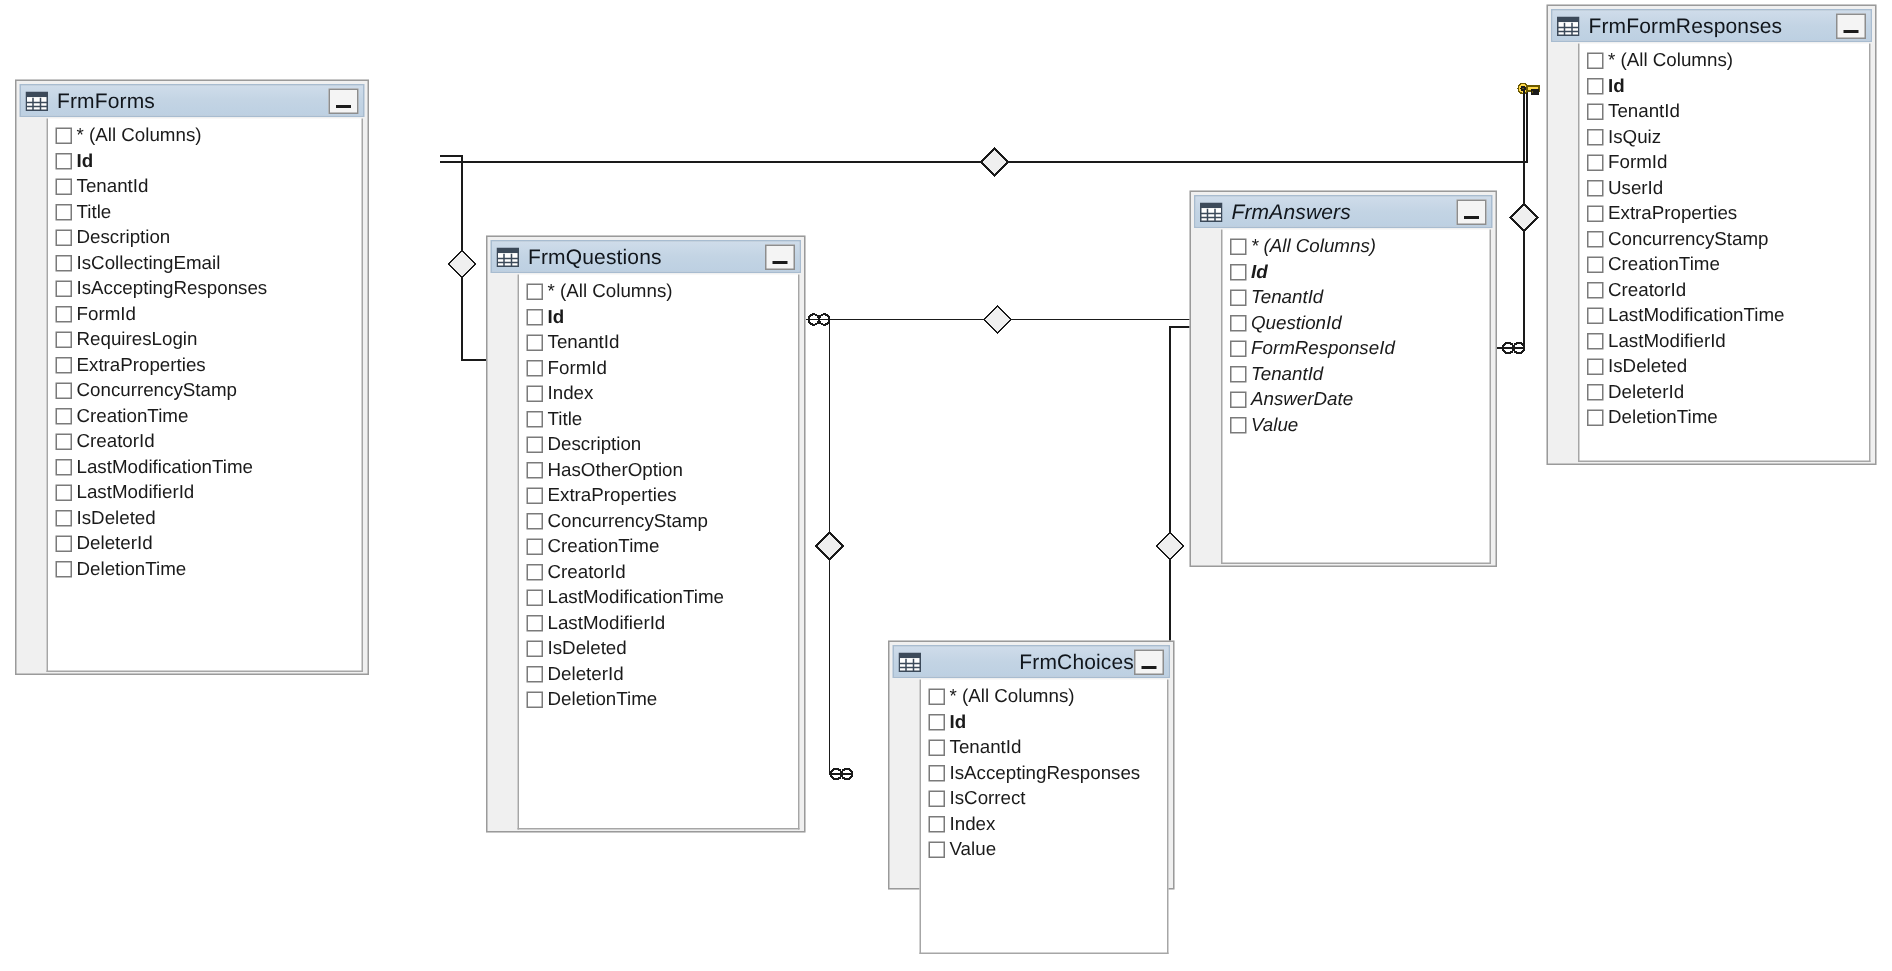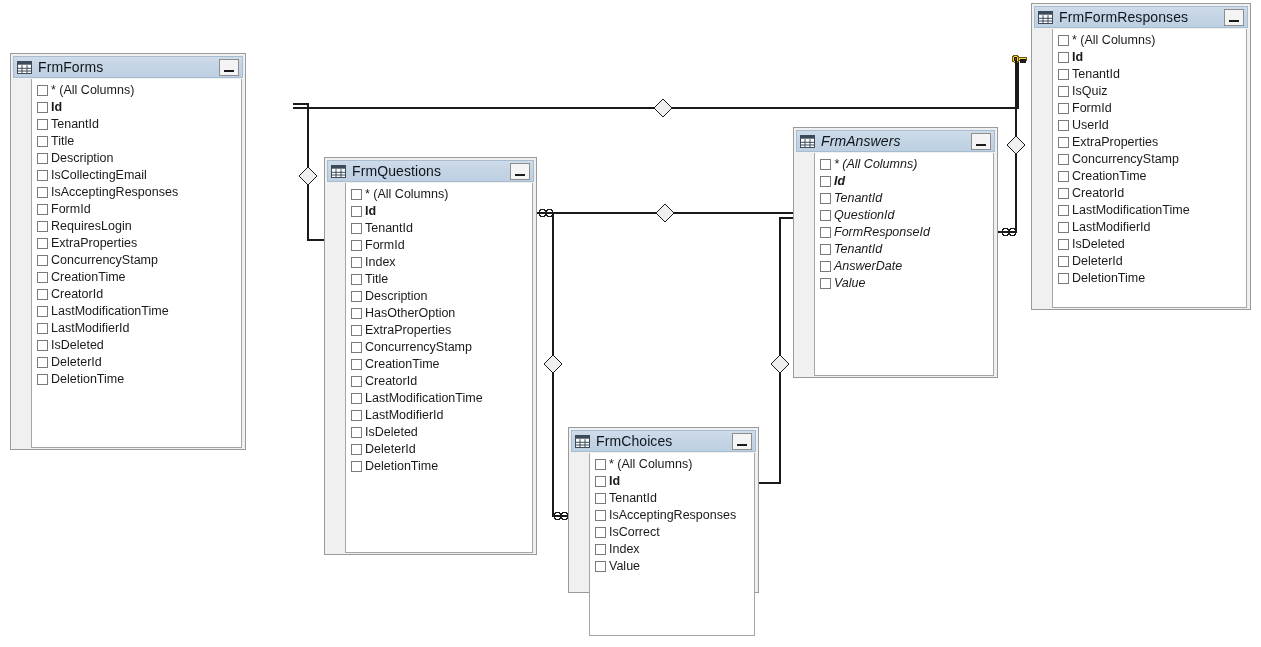--- a/index.html
+++ b/index.html
@@ -321,21 +321,21 @@
               <span class="cb"></span>
               <span class="lbl">DeleterId</span>
             </div>
             <div class="col">
               <span class="cb"></span>
               <span class="lbl">DeletionTime</span>
             </div>
           </div>
         </div>
       </div>
-      <div class="tbl" style="left: 568px; top: 427px; width: 191px; height: 166px;">
+      <div class="tbl" style="left: 592px; top: 427px; width: 191px; height: 166px; text-align: right;">
         <div class="tbar">
           <span style="display: flex;">
             <svg class="gicon" viewBox="0 0 15 13" xmlns="http://www.w3.org/2000/svg">
               <rect x="0.5" y="0.5" width="14" height="12" fill="#ffffff" stroke="#3c4a5a"></rect>
               <rect x="0.5" y="0.5" width="14" height="3.2" fill="#3c4a5a"></rect>
               <path d="M5 4.2V12.5M10 4.2V12.5M0.5 7.3H14.5M0.5 10H14.5" stroke="#3c4a5a" stroke-width="1"></path>
             </svg>
           </span>
           <span class="ttext">FrmChoices</span>
           <div class="minbtn"></div>

